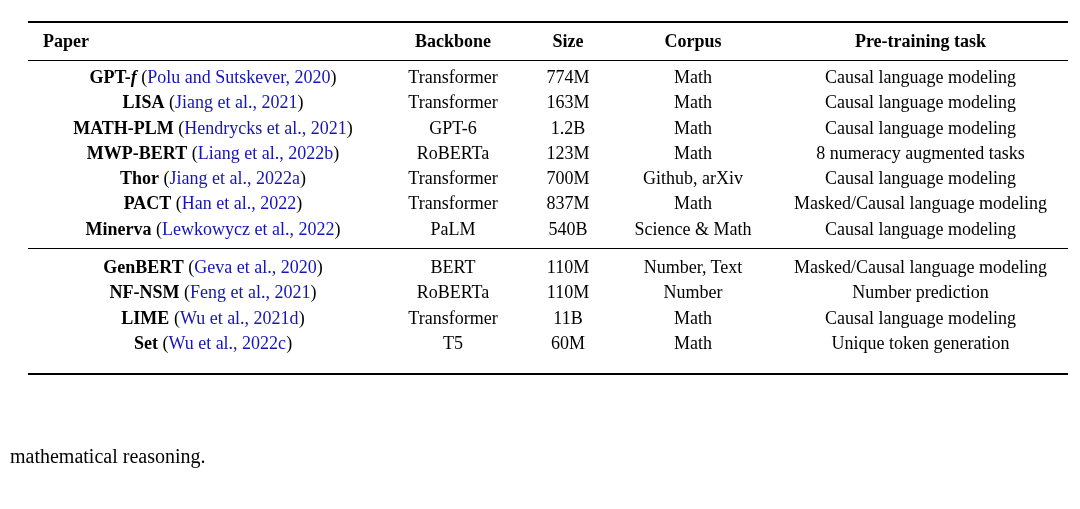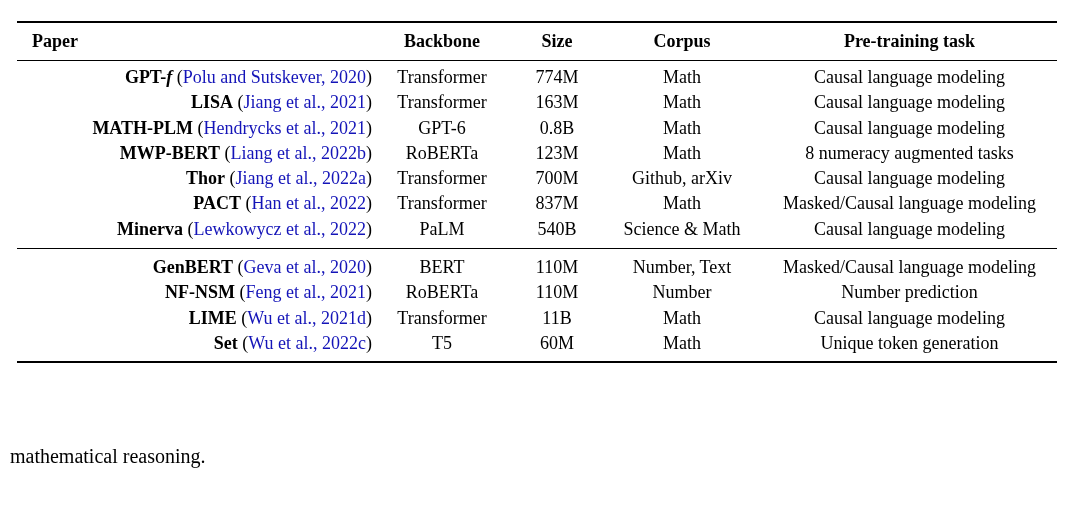--- a/index.html
+++ b/index.html
@@ -7,21 +7,21 @@
     padding: 0;
     background: #ffffff;
     width: 1080px;
     height: 509px;
     font-family: "Liberation Serif", serif;
     color: #000000;
     position: relative;
   }
   .paper-table {
     position: absolute;
-    left: 17px;
+    left: 28px;
     top: 21px;
     width: 1040px;
     border-collapse: collapse;
     border-top: 2.4px solid #000;
     border-bottom: 2.4px solid #000;
   }
   .paper-table thead th {
     font-weight: bold;
     font-size: 18px;
     text-align: center;
@@ -34,28 +34,28 @@
     padding-left: 15px;
   }
   .paper-table td {
     font-size: 18px;
     line-height: 25.3px;
     padding: 0;
     text-align: center;
     white-space: nowrap;
   }
   .paper-table td.cell-paper {
-    text-align: right;
+    text-align: center;
     padding-left: 15px;
   }
   .paper-table tbody.section-1 tr:first-child td { padding-top: 4px; }
   .paper-table tbody.section-1 tr:last-child td { padding-bottom: 6px; }
   .paper-table tbody.section-2 { border-top: 1.3px solid #000; }
   .paper-table tbody.section-2 tr:first-child td { padding-top: 6px; }
-  .paper-table tbody.section-2 tr:last-child td { padding-bottom: 5px; }
+  .paper-table tbody.section-2 tr:last-child td { padding-bottom: 17px; }
   .paper-name { font-weight: bold; }
   .paper-name .ital { font-style: italic; }
   .cite-link { color: var(--link-color, #1414b8); }
   .caption {
     position: absolute;
     left: 10px;
     top: 440px;
     width: 1064px;
     font-size: 20px;
     line-height: 32px;
@@ -93,21 +93,21 @@
       <tr>
         <td class="cell-paper"><span class="paper-name"><span>LISA</span></span> (<span class="cite-link">Jiang et al., 2021</span>)</td>
         <td>Transformer</td>
         <td>163M</td>
         <td>Math</td>
         <td>Causal language modeling</td>
       </tr>
       <tr>
         <td class="cell-paper"><span class="paper-name"><span>MATH-PLM</span></span> (<span class="cite-link">Hendrycks et al., 2021</span>)</td>
         <td>GPT-6</td>
-        <td>0.8B</td>
+        <td>1.2B</td>
         <td>Math</td>
         <td>Causal language modeling</td>
       </tr>
       <tr>
         <td class="cell-paper"><span class="paper-name"><span>MWP-BERT</span></span> (<span class="cite-link">Liang et al., 2022b</span>)</td>
         <td>RoBERTa</td>
         <td>123M</td>
         <td>Math</td>
         <td>8 numeracy augmented tasks</td>
       </tr>

